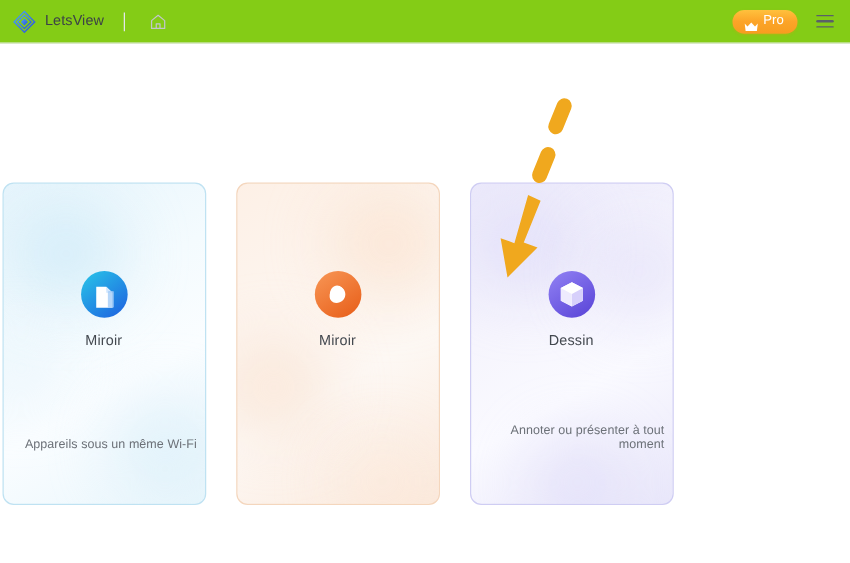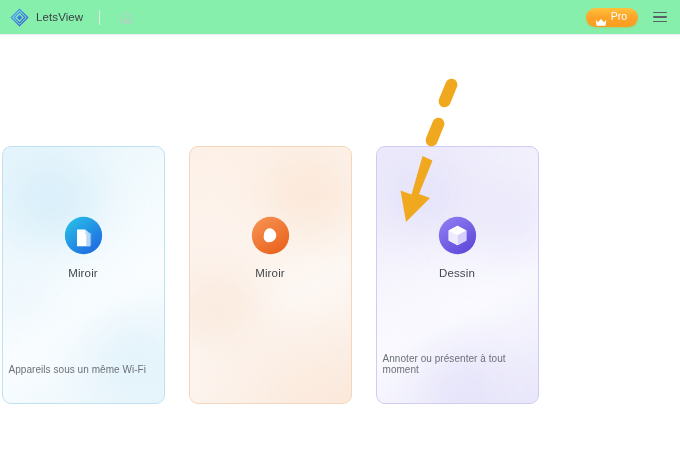--- a/index.html
+++ b/index.html
@@ -14,21 +14,21 @@
     overflow: hidden;
     position: relative;
   }
 
   
   .titlebar {
     position: absolute;
     top: 0; left: 0;
     width: 680px;
     height: 35px;
-    background: #86efac;
+    background: #84cc16;
     border-bottom: 1px solid #eceef0;
     display: flex;
     align-items: center;
     box-sizing: border-box;
     padding: 0 9px 0 10px;
   }
   .brand {
     display: flex;
     align-items: center;
     gap: 7px;
@@ -125,23 +125,23 @@
   }
   .card-icon svg { display: block; width: 41px; height: 41px; }
   .card-title {
     margin-top: 11px;
     font-size: 11.5px;
     color: #43484f;
     letter-spacing: .15px;
   }
   .card-desc {
     position: absolute;
-    bottom: 28px;
+    bottom: 42px;
     left: 0; right: 0;
-    text-align: left;
+    text-align: right;
     font-size: 10px;
     color: #6c7178;
     letter-spacing: .05px;
     padding: 0 6px;
     box-sizing: border-box;
   }
 
   
   .card-mirror {
     border: 1px solid #bfe2f2;

